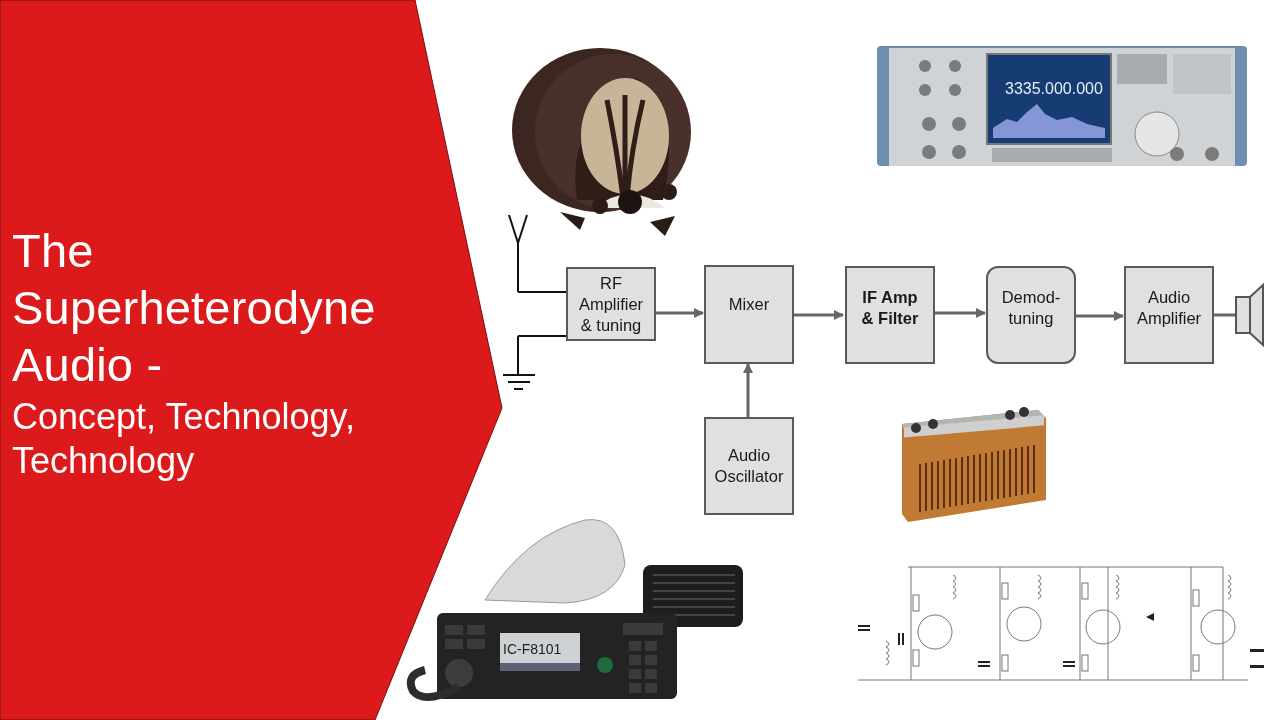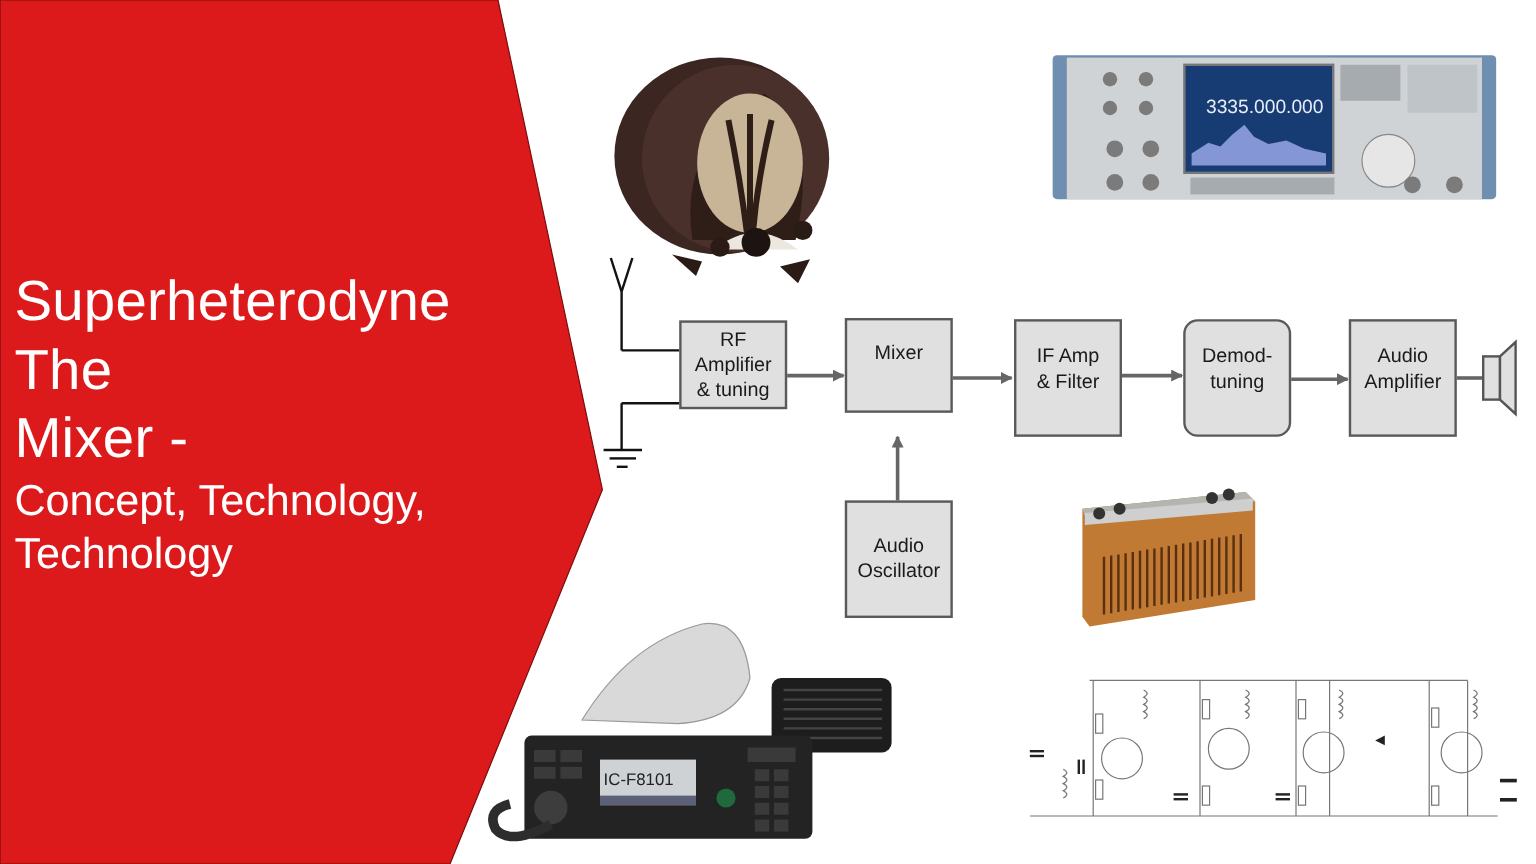--- a/index.html
+++ b/index.html
@@ -17,23 +17,23 @@
 </head>
 <body>
 
 <div id="stage">
 
   <svg class="title-panel" width="520" height="720" viewBox="0 0 520 720">
     <polygon points="0,0 415,0 502,408 375,720 0,720" fill="#dc1a1b" stroke="#7a0d0d" stroke-width="1"></polygon>
   </svg>
 
   <div class="title-text">
+    <div class="title-line">The</div>
     <div class="title-line">Superheterodyne</div>
-    <div class="title-line">The</div>
-    <div class="title-line">Mixer -</div>
+    <div class="title-line">Audio -</div>
     <div class="subtitle-line" style="margin-top:2px;">Concept, Technology,</div>
     <div class="subtitle-line">Technology</div>
   </div>
 
   <svg class="pic" style="left:0;top:0;" width="1280" height="720" viewBox="0 0 1280 720">
     <defs>
       <marker id="arr" markerWidth="10" markerHeight="10" refX="9" refY="5" orient="auto" markerUnits="userSpaceOnUse">
         <path d="M0,0 L10,5 L0,10 z" fill="#666"></path>
       </marker>
     </defs>
@@ -68,27 +68,27 @@
     </g>
   </svg>
 
   <div class="block" style="left:566px;top:267px;width:90px;height:74px;">
     <div>
         <span>RF</span>
         <span>Amplifier</span>
         <span>&amp; tuning</span>
       </div>
   </div>
-  <div class="block" style="left:704px;top:265px;width:90px;height:79px;">
+  <div class="block" style="left:704px;top:265px;width:90px;height:99px;">
     <div style="margin-top:-20px;">
         <span>Mixer</span>
       </div>
   </div>
   <div class="block" style="left:845px;top:266px;width:90px;height:98px;">
-    <div style="margin-top:-14px;">
+    <div style="margin-top:-14px;font-weight:bold;">
         <span>IF Amp</span>
         <span>&amp; Filter</span>
       </div>
   </div>
   <div class="block" style="left:986px;top:266px;width:90px;height:98px;border-radius:12px;">
     <div style="margin-top:-14px;">
         <span>Demod-</span>
         <span>tuning</span>
       </div>
   </div>

